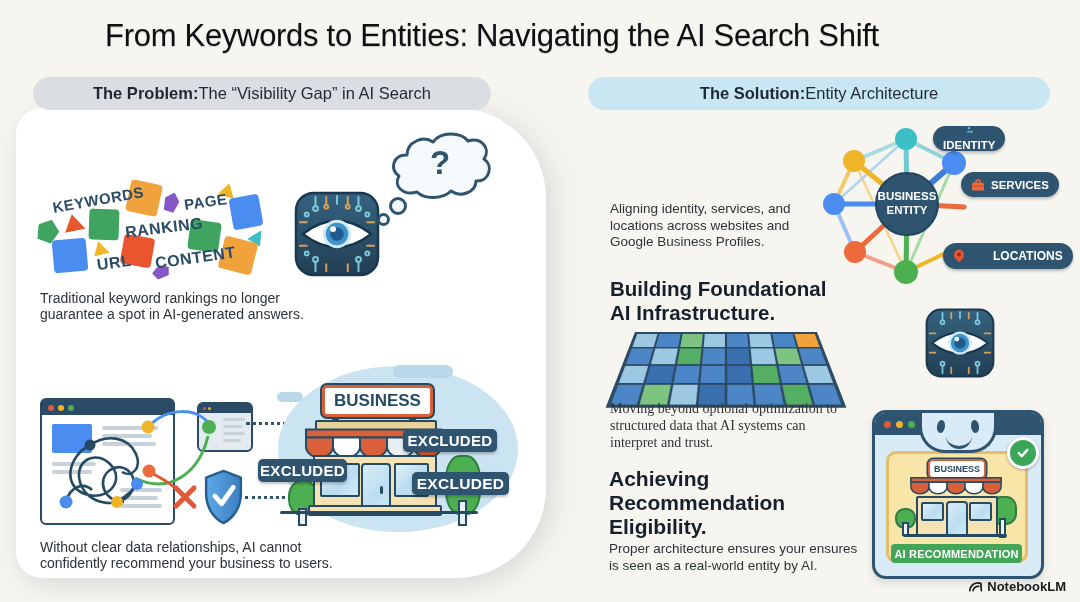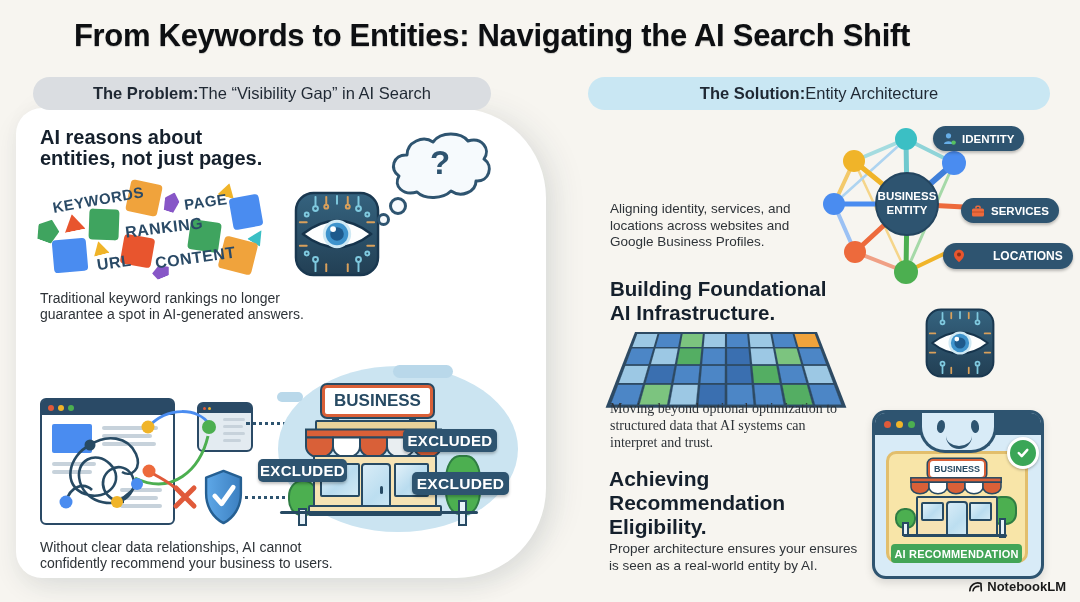--- a/index.html
+++ b/index.html
@@ -1,21 +1,21 @@
 <!DOCTYPE html>
 <html><head>
 <meta charset="utf-8">
 <style>
   html,body{margin:0;padding:0;}
   .canvas{position:relative;width:1080px;height:602px;background:#F7F5F0;overflow:hidden;
     font-family:"Liberation Sans","DejaVu Sans",sans-serif;color:#14181d;}
   .abs{position:absolute;}
 
   .title{position:absolute;left:0;top:18px;width:984px;margin:0;text-align:center;
-    font-size:31px;font-weight:700;letter-spacing:-0.3px;color:#0d0f12;
+    font-size:31px;font-weight:400;letter-spacing:-0.3px;color:#0d0f12;
     text-shadow:0 1px 1px rgba(0,0,0,.18);}
 
   .panel{position:absolute;left:16px;top:108px;width:530px;height:470px;background:#fff;
     border-radius:26px 90px 90px 26px;
     box-shadow:0 10px 25px rgba(30,50,70,.08),14px 0 30px rgba(30,50,70,.07);}
 
   .pill{position:absolute;top:77px;height:33px;border-radius:17px;display:flex;align-items:center;
     justify-content:center;font-size:16.5px;color:#1f2833;}
   .pill .b{font-weight:800;}
   .pill-gray{left:33px;width:458px;background:#DADDE1;}
@@ -114,22 +114,20 @@
 
   <div class="pill pill-blue">
       <span class="b">The Solution:</span>
       <span> Entity Architecture</span>
     </div>
   <div class="pill pill-gray">
       <span class="b">The Problem:</span>
       <span> The “Visibility Gap” in AI Search</span>
     </div>
 
-  <h2 class="h-sec" style="left:40px;top:127px;font-size:20px;line-height:21px;">AI reasons about
-entities, not just pages.</h2>
 
   <div>
     <div class="sq" style="left:128px;top:182px;width:32px;height:32px;background:#F0A33C;transform:rotate(12deg);"></div>
     <div class="pent" style="left:164px;top:192px;width:15px;height:20px;background:#8756C7;transform:rotate(18deg);"></div>
     <div class="tri" style="left:219px;top:183px;width:17px;height:14px;background:#F0B429;transform:rotate(16deg);"></div>
     <div class="sq" style="left:231px;top:196px;width:30px;height:32px;background:#4A8CF0;transform:rotate(-10deg);"></div>
     <div class="sq" style="left:89px;top:209px;width:30px;height:31px;background:#3FA45F;transform:rotate(2deg);"></div>
     <div class="tri" style="left:63px;top:214px;width:21px;height:17px;background:#E8552E;transform:rotate(-12deg);"></div>
     <div class="pent" style="left:37px;top:219px;width:22px;height:23px;background:#3FA45F;transform:rotate(20deg);"></div>
     <div class="sq" style="left:189px;top:221px;width:31px;height:30px;background:#3FA45F;transform:rotate(8deg);"></div>
@@ -330,29 +328,29 @@
       <circle cx="42" cy="49" r="11" fill="#F0B429"></circle>
     <circle cx="22" cy="92" r="11" fill="#4A8CF0"></circle>
       <circle cx="43" cy="140" r="11" fill="#ED6A3C"></circle>
     <circle cx="94" cy="160" r="12" fill="#4CAF50"></circle>
       <circle cx="142" cy="51" r="12" fill="#4A8CF0"></circle>
     <circle cx="95" cy="92" r="31" fill="#2E5470" stroke="#24455F" stroke-width="2"></circle>
   </svg>
   <div class="entity-label" style="left:871px;top:189px;width:72px;height:30px;">BUSINESS
 ENTITY</div>
 
-  <div class="node-pill" style="left:933px;top:126px;">
+  <div class="node-pill" style="left:933px;top:126px;flex-direction:column;">
     <svg width="13" height="13" viewBox="0 0 13 13">
         <circle cx="5.5" cy="3.8" r="2.6" fill="#66AEE8"></circle>
         <path d="M1,12 C1,8.2 10,8.2 10,12 Z" fill="#66AEE8"></path>
         <circle cx="10.6" cy="10.6" r="2.2" fill="#57C161"></circle>
       </svg>
     <span>IDENTITY</span>
   </div>
-  <div class="node-pill" style="left:961px;top:198px;">
+  <div class="node-pill" style="left:961px;top:172px;">
     <svg width="14" height="12" viewBox="0 0 14 12">
         <path d="M5,3.5 V2.2 a1,1 0 0 1 1,-1 h2 a1,1 0 0 1 1,1 V3.5" fill="none" stroke="#ED6A3C" stroke-width="1.6"></path>
         <rect x="1" y="3.5" width="12" height="8" rx="1.5" fill="#ED6A3C"></rect>
         <line x1="1" y1="7" x2="13" y2="7" stroke="#C9532A" stroke-width="1.2"></line>
       </svg>
     <span>SERVICES</span>
   </div>
   <div class="node-pill" style="left:943px;top:243px;height:26px;font-size:12px;gap:28px;">
     <svg width="12" height="14" viewBox="0 0 12 14">
         <path d="M6,0.8 C8.9,0.8 11,3 11,5.7 C11,9.2 6,13.2 6,13.2 C6,13.2 1,9.2 1,5.7 C1,3 3.1,0.8 6,0.8 Z" fill="#E8552E"></path>

